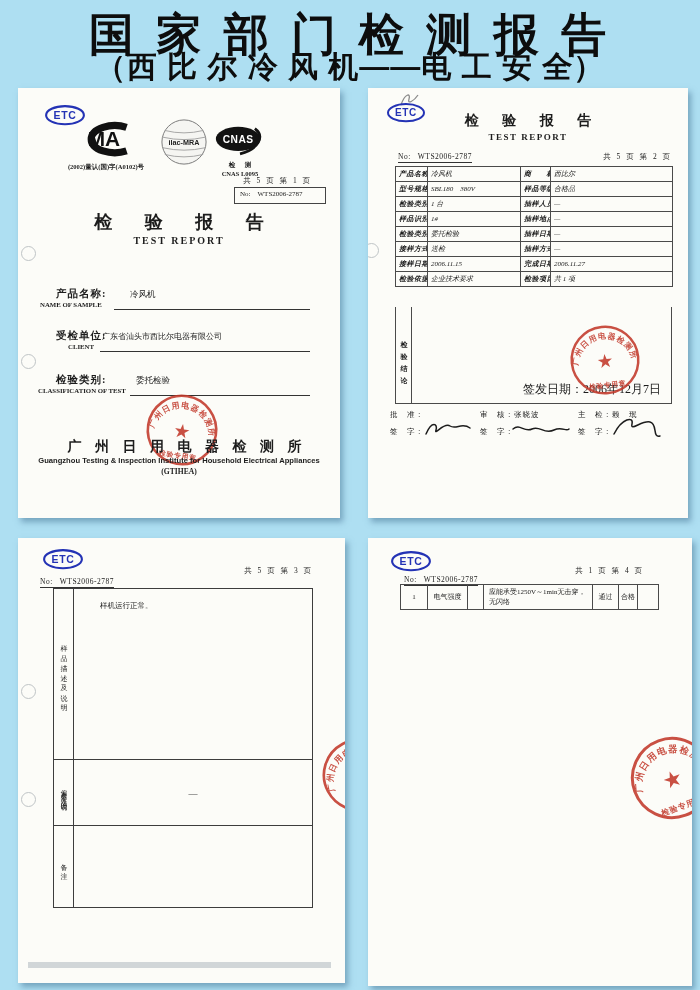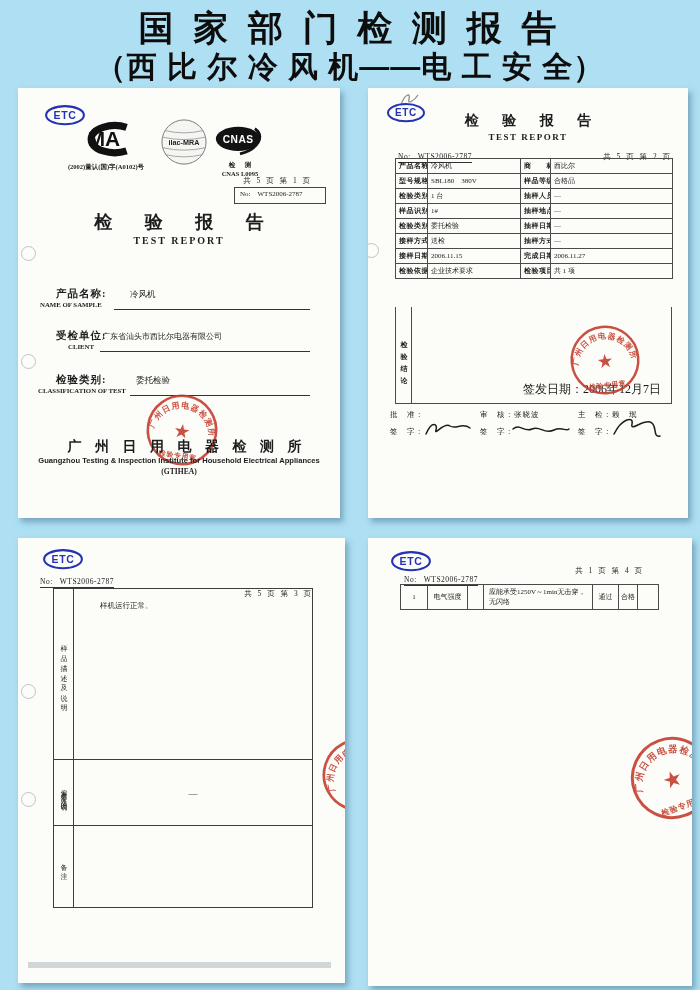--- a/index.html
+++ b/index.html
@@ -1,20 +1,20 @@
 <!DOCTYPE html>
 <html><head>
 <meta charset="utf-8">
 <style>
   html,body{margin:0;padding:0;}
   body{width:700px;height:990px;background:#aedff2;font-family:"Liberation Serif","DejaVu Serif",serif;color:#1c1c1c;}
   .canvas{position:relative;width:700px;height:990px;background:#aedff2;overflow:hidden;}
   .abs{position:absolute;}
   .main-title{position:absolute;top:5px;left:0;width:100%;text-align:center;
-    font-family:"Liberation Sans","DejaVu Sans",sans-serif;font-weight:bold;font-size:35px;letter-spacing:5px;color:#0d0d0d;}
+    font-family:"Liberation Sans","DejaVu Sans",sans-serif;font-weight:bold;font-size:45px;letter-spacing:5px;color:#0d0d0d;}
   .sub-title{position:absolute;top:47px;left:0;width:100%;text-align:center;
     font-family:"Liberation Sans","DejaVu Sans",sans-serif;font-weight:bold;font-size:30px;letter-spacing:1px;color:#0d0d0d;}
   .page{position:absolute;background:#fcfcf8;box-shadow:3px 4px 6px rgba(60,105,140,.5);overflow:hidden;}
   .p1{left:18px;top:88px;width:322px;height:430px;}
   .p2{left:368px;top:88px;width:320px;height:430px;}
   .p3{left:18px;top:538px;width:327px;height:445px;}
   .p4{left:368px;top:538px;width:324px;height:448px;}
   .hole{position:absolute;width:13px;height:13px;border-radius:50%;border:1px solid #bfc4c6;left:3px;background:transparent;}
   
   .etclogo ellipse{fill:none;stroke:#2433b5;stroke-width:3;}
@@ -59,21 +59,21 @@
   .s1{left:126px;top:304px;width:76px;transform:rotate(9deg);}
   .p1-inst-cn{left:0;top:350px;width:100%;text-align:center;font-size:14px;font-weight:bold;letter-spacing:5px;padding-left:8px;}
   .p1-inst-en{left:0;top:368px;width:100%;text-align:center;font-size:7.6px;font-weight:bold;font-family:"Liberation Sans",sans-serif;}
   .p1-inst-ab{left:0;top:379px;width:100%;text-align:center;font-size:7.6px;font-weight:bold;font-family:Liberation Serif, serif;}
   
   .p2-etc{left:18px;top:14px;width:40px;}
   .p2-title{left:0;top:24px;width:100%;text-align:center;font-size:14px;font-weight:bold;letter-spacing:10px;text-indent:10px;}
   .p2-title-en{left:0;top:44px;width:100%;text-align:center;font-size:9px;font-weight:bold;letter-spacing:1.5px;}
   .p2-no{left:30px;top:64px;}
   .p2-note{right:16px;top:64px;}
-  .t2wrap{left:27px;top:70px;}
+  .t2wrap{left:27px;top:78px;font-style:italic;}
   table.t2{border-collapse:collapse;table-layout:fixed;width:277px;}
   .t2 td{border:1px solid #4a4a4a;font-size:7px;padding:1px 3px;height:12px;overflow:hidden;white-space:nowrap;}
   .t2 .lb{font-weight:bold;letter-spacing:.5px;}
   .t2 tr.tall td{height:21px;white-space:normal;}
   .c2box{left:27px;top:219px;width:275px;height:96px;border:1px solid #4a4a4a;border-top:none;}
   .c2label{position:absolute;left:0;top:0;bottom:0;width:16px;border-right:1px solid #4a4a4a;
     writing-mode:vertical-rl;text-orientation:upright;font-size:7px;font-weight:bold;letter-spacing:12px;
     display:flex;align-items:center;justify-content:center;padding-top:8px;box-sizing:border-box;}
   .c2text{position:absolute;left:24px;top:6px;right:8px;font-size:7px;line-height:1.8;text-indent:14px;}
   .c2date{position:absolute;right:10px;bottom:5px;font-size:12px;}
@@ -82,21 +82,21 @@
   .sg1a{left:22px;top:322px;} .sg2a{left:112px;top:322px;} .sg3a{left:210px;top:322px;}
   .sg1b{left:22px;top:339px;} .sg2b{left:112px;top:339px;} .sg3b{left:210px;top:339px;}
   .sig path{fill:none;stroke:#1d1d1d;stroke-width:1.5;stroke-linecap:round;}
   .sig1{left:54px;top:328px;width:52px;height:24px;}
   .sig2{left:142px;top:331px;width:62px;height:20px;}
   .sig3{left:240px;top:324px;width:58px;height:32px;}
   .pencil path{fill:none;stroke:#8b8b8b;stroke-width:1.3;}
   .p2-pencil{left:30px;top:2px;width:22px;height:20px;}
   
   .p3-etc{left:24px;top:10px;width:42px;}
-  .p3-note{right:32px;top:28px;margin-top:23px;}
+  .p3-note{right:32px;top:28px;}
   .p3-no{left:22px;top:39px;}
   .p3box{left:35px;top:50px;width:260px;height:320px;border:1.5px solid #3d3d3d;display:flex;flex-direction:column;box-sizing:border-box;}
   .p3row{display:flex;border-top:1.5px solid #3d3d3d;box-sizing:border-box;}
   .p3row:first-child{border-top:none;}
   .r1{height:170px;} .r2{height:66px;} .r3{flex:1;}
   .p3lab{width:20px;border-right:1px solid #3d3d3d;writing-mode:vertical-rl;text-orientation:upright;
     font-size:7px;display:flex;align-items:center;justify-content:center;box-sizing:border-box;}
   .r1 .p3lab{letter-spacing:10px;} .r2 .p3lab{letter-spacing:2px;font-size:6.3px;} .r3 .p3lab{letter-spacing:9px;}
   .p3c1{padding:12px 0 0 26px;font-size:7.5px;flex:1;}
   .p3c2{flex:1;display:flex;align-items:center;justify-content:center;font-size:9px;}

